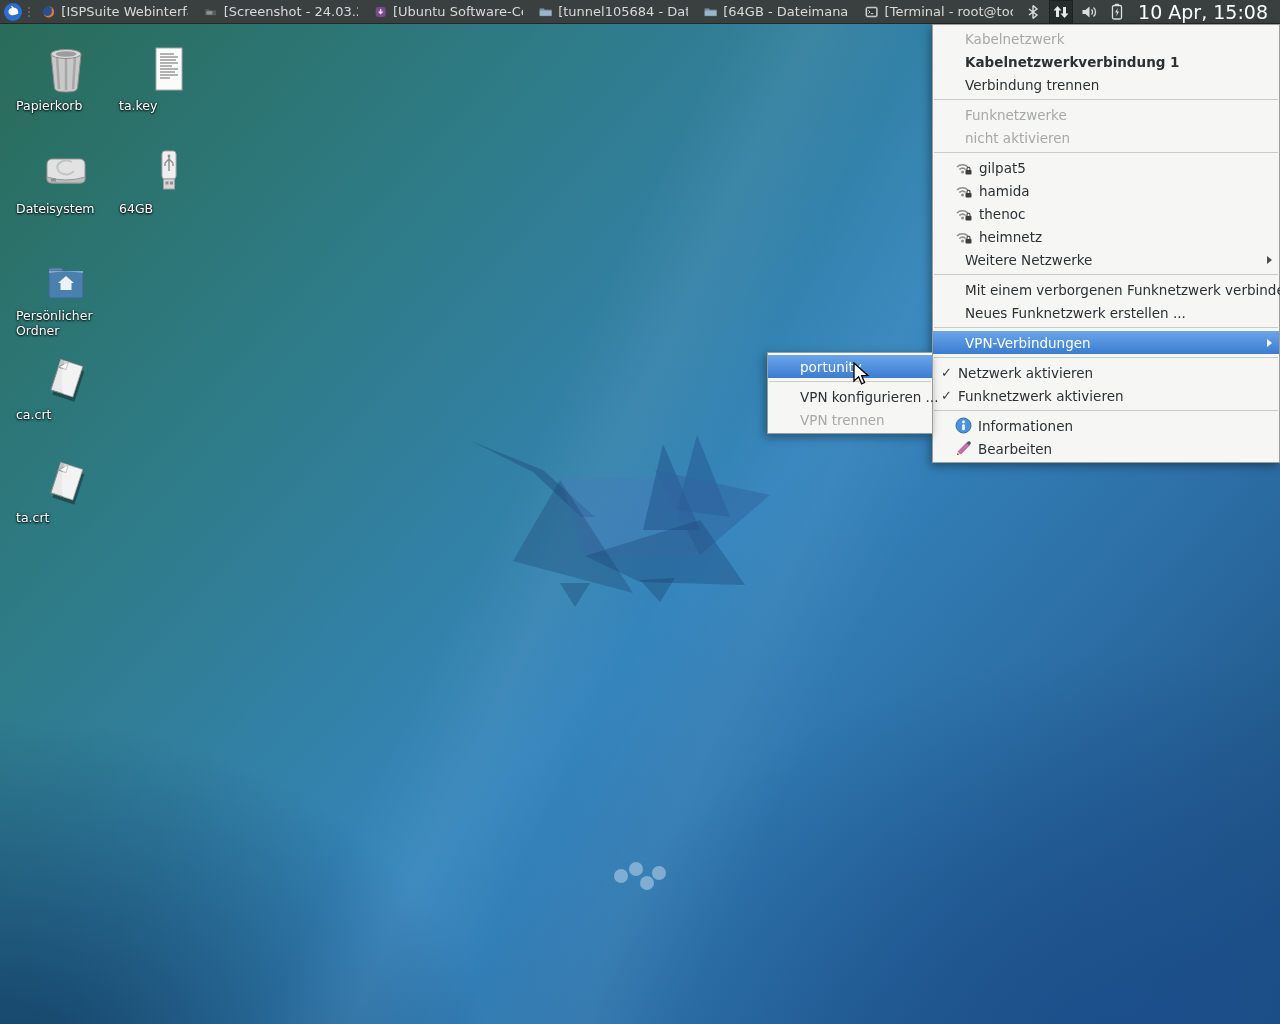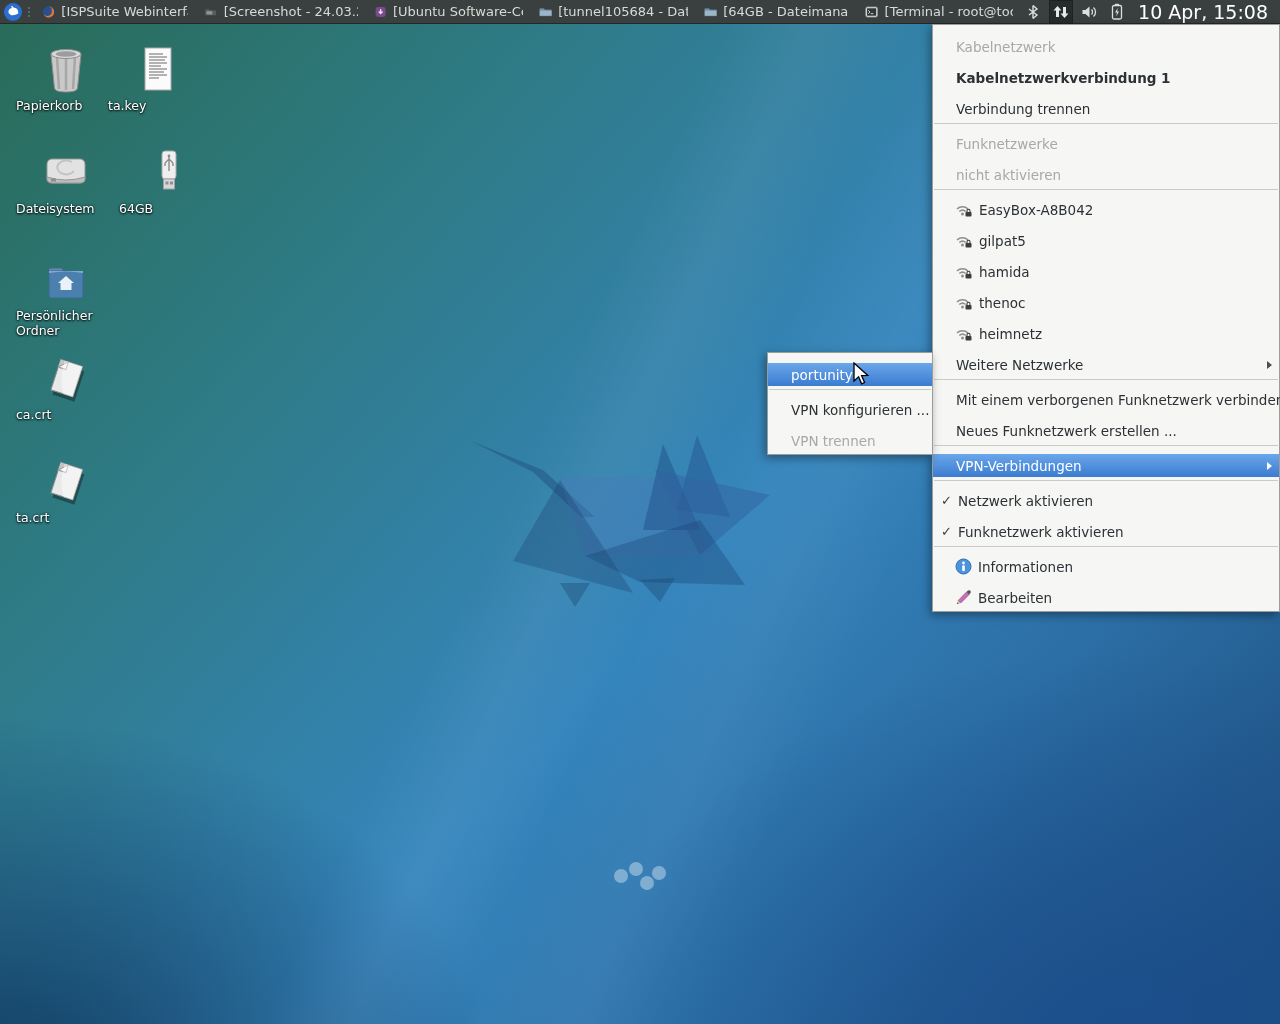--- a/index.html
+++ b/index.html
@@ -36,22 +36,22 @@
 
   
   .dicon{position:absolute;width:100px;text-align:left;cursor:default;}
   .dicon .ic{display:block;margin:0 auto;}
   .dicon .cap{margin-top:2px;font-size:12.5px;line-height:15px;color:#fff;
               text-shadow:0 1px 2px rgba(0,0,0,.95),0 0 3px rgba(0,0,0,.7);}
 
   
   .menu{position:absolute;background:#f6f6f5;border:1px solid #9a9d99;box-sizing:border-box;
         box-shadow:-2px 3px 9px rgba(0,0,0,.38);padding:2px 0;z-index:10;}
-  .mi{height:23px;display:flex;align-items:center;padding:0 10px 0 23px;font-size:13.5px;
-      color:#2b3134;position:relative;white-space:nowrap;box-sizing:border-box;margin-top:8px;}
+  .mi{height:23px;display:flex;align-items:center;padding:0 10px 0 32px;font-size:13.5px;
+      color:#2b3134;position:relative;white-space:nowrap;box-sizing:border-box;}
   .mi.disabled{color:#a6a9a5;}
   .mi.bold{font-weight:700;}
   .mi.hl{background:linear-gradient(#6aa6ea,#3b7cd0);color:#fff;}
   .mi .arrow{position:absolute;right:7px;top:50%;margin-top:-4px;width:0;height:0;
              border-top:4px solid transparent;border-bottom:4px solid transparent;
              border-left:5px solid #4b504b;}
   .mi.hl .arrow{border-left-color:#fff;}
   .mi.icon-row{padding-left:22px;gap:6px;}
   .mi.check-row{padding-left:8px;gap:3px;}
   .check{width:14px;font-size:13px;color:#3a403d;font-weight:700;}
@@ -175,21 +175,21 @@
 <div class="dicon" style="left:16px;top:44px">
   <svg class="ic" width="48" height="52" viewBox="0 0 48 52">
     <path d="M9,10 L12.5,44 q0.3,4 11.5,4 q11.2,0 11.5,-4 L39,10" fill="#c9c9c9" stroke="#8e8e8e"></path>
     <path d="M15,13 L17,45 M24,14 V46 M33,13 L31,45" stroke="#a7a7a7" stroke-width="2.5" fill="none"></path>
     <ellipse cx="24" cy="10" rx="15" ry="4.5" fill="#d9d9d9" stroke="#8e8e8e"></ellipse>
     <ellipse cx="24" cy="10" rx="10.5" ry="2.8" fill="#9c9c9c"></ellipse>
   </svg>
   <div class="cap">Papierkorb</div>
 </div>
 
-<div class="dicon" style="left:108px;top:44px">
+<div class="dicon" style="left:119px;top:44px">
   <svg class="ic" width="48" height="52" viewBox="0 0 48 52">
     <rect x="11" y="4" width="26" height="42" fill="#fbfbfb" stroke="#a8a8a8"></rect>
     <g stroke="#9b9b9b" stroke-width="1.4">
       <path d="M15,10 h14 M15,13 h18 M15,16 h16 M15,19 h18 M15,22 h12 M15,25 h18 M15,28 h15 M15,31 h18 M15,34 h10"></path>
     </g>
   </svg>
   <div class="cap">ta.key</div>
 </div>
 
 <div class="dicon" style="left:16px;top:147px">
@@ -270,56 +270,47 @@
     </div>
   <div class="sep"></div>
 
   <div class="mi icon-row">
     <svg width="18" height="15" viewBox="0 0 18 15">
       <path d="M2,7 a8,8 0 0 1 11,0 M4.3,9.5 a5,5 0 0 1 6.4,0" stroke="#8f8f8f" stroke-width="1.6" fill="none"></path>
       <circle cx="7.5" cy="12" r="1.5" fill="#8f8f8f"></circle>
       <rect x="10.5" y="10" width="6" height="4.5" rx="0.8" fill="#3c3c3c"></rect>
       <path d="M12,10 v-1.3 a1.5,1.5 0 0 1 3,0 V10" stroke="#3c3c3c" stroke-width="1.1" fill="none"></path>
     </svg>
-    <span>EasyBox-A8B042</span>
+    <span>gilpat5</span>
     </div>
   <div class="mi icon-row">
     <svg width="18" height="15" viewBox="0 0 18 15">
       <path d="M2,7 a8,8 0 0 1 11,0 M4.3,9.5 a5,5 0 0 1 6.4,0" stroke="#8f8f8f" stroke-width="1.6" fill="none"></path>
       <circle cx="7.5" cy="12" r="1.5" fill="#8f8f8f"></circle>
       <rect x="10.5" y="10" width="6" height="4.5" rx="0.8" fill="#3c3c3c"></rect>
       <path d="M12,10 v-1.3 a1.5,1.5 0 0 1 3,0 V10" stroke="#3c3c3c" stroke-width="1.1" fill="none"></path>
     </svg>
-    <span>gilpat5</span>
+    <span>hamida</span>
     </div>
   <div class="mi icon-row">
     <svg width="18" height="15" viewBox="0 0 18 15">
       <path d="M2,7 a8,8 0 0 1 11,0 M4.3,9.5 a5,5 0 0 1 6.4,0" stroke="#8f8f8f" stroke-width="1.6" fill="none"></path>
       <circle cx="7.5" cy="12" r="1.5" fill="#8f8f8f"></circle>
       <rect x="10.5" y="10" width="6" height="4.5" rx="0.8" fill="#3c3c3c"></rect>
       <path d="M12,10 v-1.3 a1.5,1.5 0 0 1 3,0 V10" stroke="#3c3c3c" stroke-width="1.1" fill="none"></path>
     </svg>
-    <span>hamida</span>
+    <span>thenoc</span>
     </div>
   <div class="mi icon-row">
     <svg width="18" height="15" viewBox="0 0 18 15">
       <path d="M2,7 a8,8 0 0 1 11,0 M4.3,9.5 a5,5 0 0 1 6.4,0" stroke="#8f8f8f" stroke-width="1.6" fill="none"></path>
       <circle cx="7.5" cy="12" r="1.5" fill="#8f8f8f"></circle>
       <rect x="10.5" y="10" width="6" height="4.5" rx="0.8" fill="#3c3c3c"></rect>
       <path d="M12,10 v-1.3 a1.5,1.5 0 0 1 3,0 V10" stroke="#3c3c3c" stroke-width="1.1" fill="none"></path>
     </svg>
-    <span>thenoc</span>
-    </div>
-  <div class="mi icon-row">
-    <svg width="18" height="15" viewBox="0 0 18 15">
-      <path d="M2,7 a8,8 0 0 1 11,0 M4.3,9.5 a5,5 0 0 1 6.4,0" stroke="#8f8f8f" stroke-width="1.6" fill="none"></path>
-      <circle cx="7.5" cy="12" r="1.5" fill="#8f8f8f"></circle>
-      <rect x="10.5" y="10" width="6" height="4.5" rx="0.8" fill="#3c3c3c"></rect>
-      <path d="M12,10 v-1.3 a1.5,1.5 0 0 1 3,0 V10" stroke="#3c3c3c" stroke-width="1.1" fill="none"></path>
-    </svg>
     <span>heimnetz</span>
     </div>
   <div class="mi">
     <span>Weitere Netzwerke</span>
     <span class="arrow"></span>
     </div>
   <div class="sep"></div>
 
   <div class="mi">
     <span>Mit einem verborgenen Funknetzwerk verbinden ...</span>

